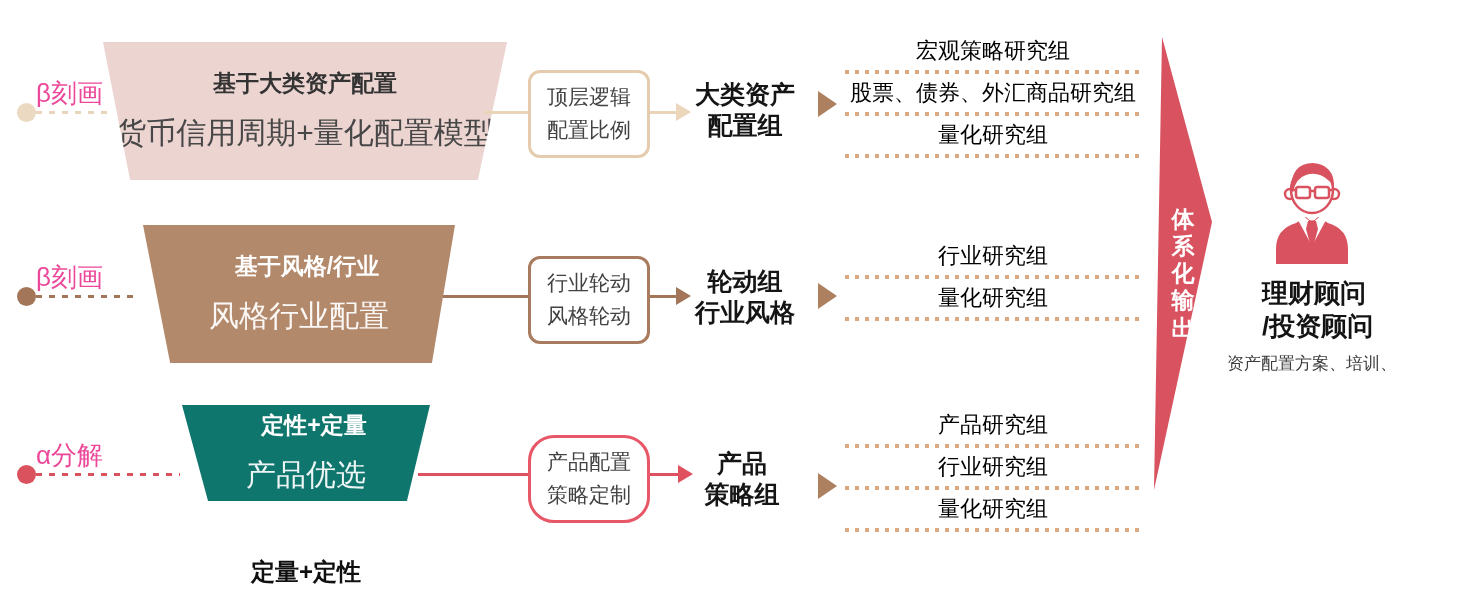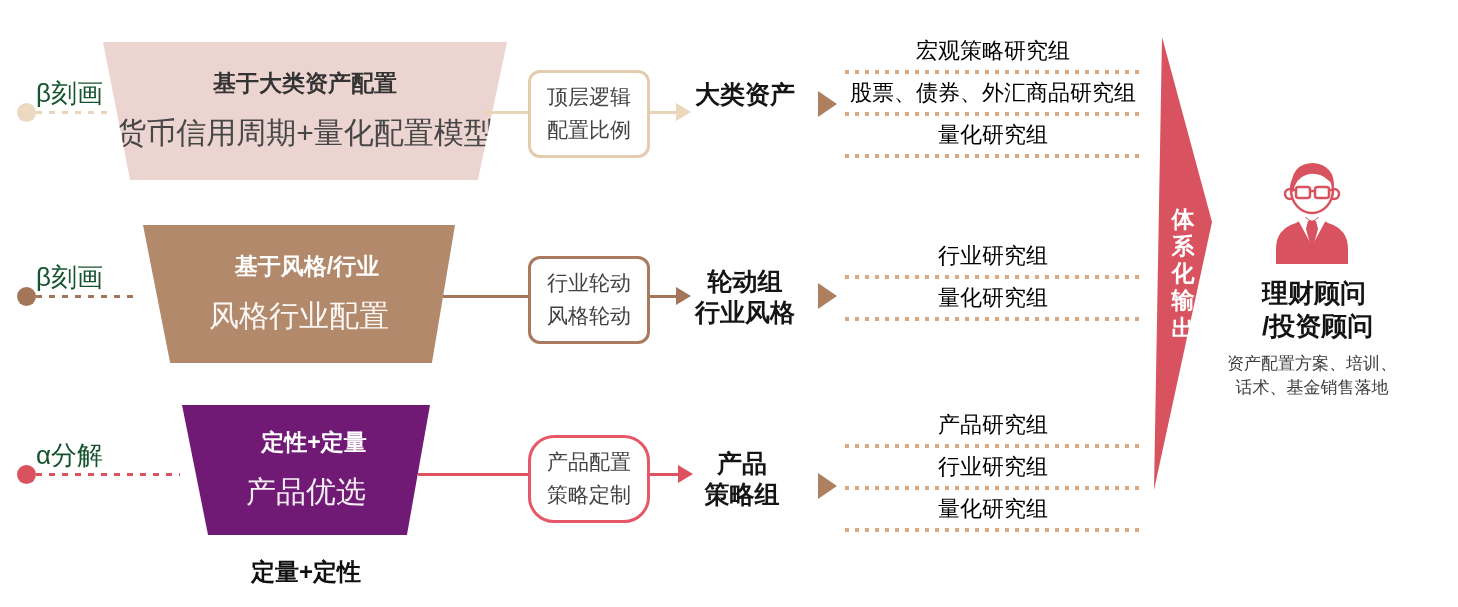--- a/index.html
+++ b/index.html
@@ -2,36 +2,36 @@
 <html><head>
 <meta charset="utf-8">
 <style>
   html,body{margin:0;padding:0;background:#fff;}
   #canvas{
     position:relative;width:1458px;height:607px;background:#ffffff;
     font-family:"Liberation Sans","DejaVu Sans",sans-serif;overflow:hidden;
   }
   .abs{position:absolute;}
   
-  .side-label{font-size:26px;color:#14532d;}
+  .side-label{font-size:26px;color:#ec4899;}
   .dot{width:19px;height:19px;border-radius:50%;}
   .dot1{background:#ebd9c2;}
   .dot2{background:#a3765a;}
   .dot3{background:#da525e;}
   .dashline{height:3px;}
   .dash1{background:repeating-linear-gradient(90deg,#e9d5bc 0 6px,transparent 6px 13px);}
   .dash2{background:repeating-linear-gradient(90deg,#a3765a 0 6px,transparent 6px 13px);}
   .dash3{background:repeating-linear-gradient(90deg,#da525e 0 6px,transparent 6px 13px);}
   
   .trap{display:flex;flex-direction:column;align-items:center;justify-content:center;gap:14px;text-align:center;}
   .trap1{left:103px;top:42px;width:404px;height:138px;background:#ecd4d1;
          clip-path:polygon(0 0,100% 0,92.8% 100%,6.7% 100%);}
   .trap2{left:143px;top:225px;width:312px;height:138px;background:#b3896b;
          clip-path:polygon(0 0,100% 0,92.6% 100%,8.7% 100%);}
-  .trap3{left:182px;top:405px;width:248px;height:130px;background:#701a75;
+  .trap3{left:182px;top:405px;width:248px;height:96px;background:#0f766e;
          clip-path:polygon(0 0,100% 0,90.7% 100%,10.5% 100%);}
   .trap-title{font-size:23px;font-weight:bold;}
   .trap-sub{font-size:30px;}
   .trap1 .trap-title{color:#333;}
   .trap1 .trap-sub{color:#474747;}
   .trap2 .trap-title,.trap3 .trap-title{color:#ffffff;margin-left:16px;}
   .trap2 .trap-sub,.trap3 .trap-sub{color:rgba(255,255,255,0.93);}
   
   .conn{height:3px;}
   .c1{background:#e9d4ba;}
@@ -83,20 +83,21 @@
   <div class="abs conn c1" style="left:484px;top:111px;width:44px;"></div>
   <div class="abs pbox pbox1" style="left:528px;top:70px;">
     <div>顶层逻辑</div>
     <div>配置比例</div>
   </div>
   <div class="abs conn c1" style="left:650px;top:111px;width:26px;"></div>
   <div class="abs ahead c1" style="left:676px;top:103px;"></div>
 
   <div class="abs group" style="left:686px;top:79px;">
     <div>大类资产</div>
+    <div>配置组</div>
   </div>
   <div class="abs tri" style="left:818px;top:91px;"></div>
 
   <div class="abs list" style="left:845px;top:32px;">
     <div class="team">宏观策略研究组</div>
     <div class="sep"></div>
     <div class="team">股票、债券、外汇商品研究组</div>
     <div class="sep"></div>
     <div class="team">量化研究组</div>
     <div class="sep"></div>
@@ -185,16 +186,15 @@
     <line x1="23" y1="36" x2="28" y2="36" stroke="#d8525f" stroke-width="2.5"></line>
     <line x1="61" y1="36" x2="66" y2="36" stroke="#d8525f" stroke-width="2.5"></line>
   </svg>
 
   <div class="abs adv-title" style="left:1262px;top:277px;">
     <div>理财顾问</div>
     <div>/投资顾问</div>
   </div>
   <div class="abs adv-desc" style="left:1203px;top:352px;">
     <div>资产配置方案、培训、</div>
-    <div>话术、基金销售落地</div>
   </div>
 
 </div>
 
 </body></html>

